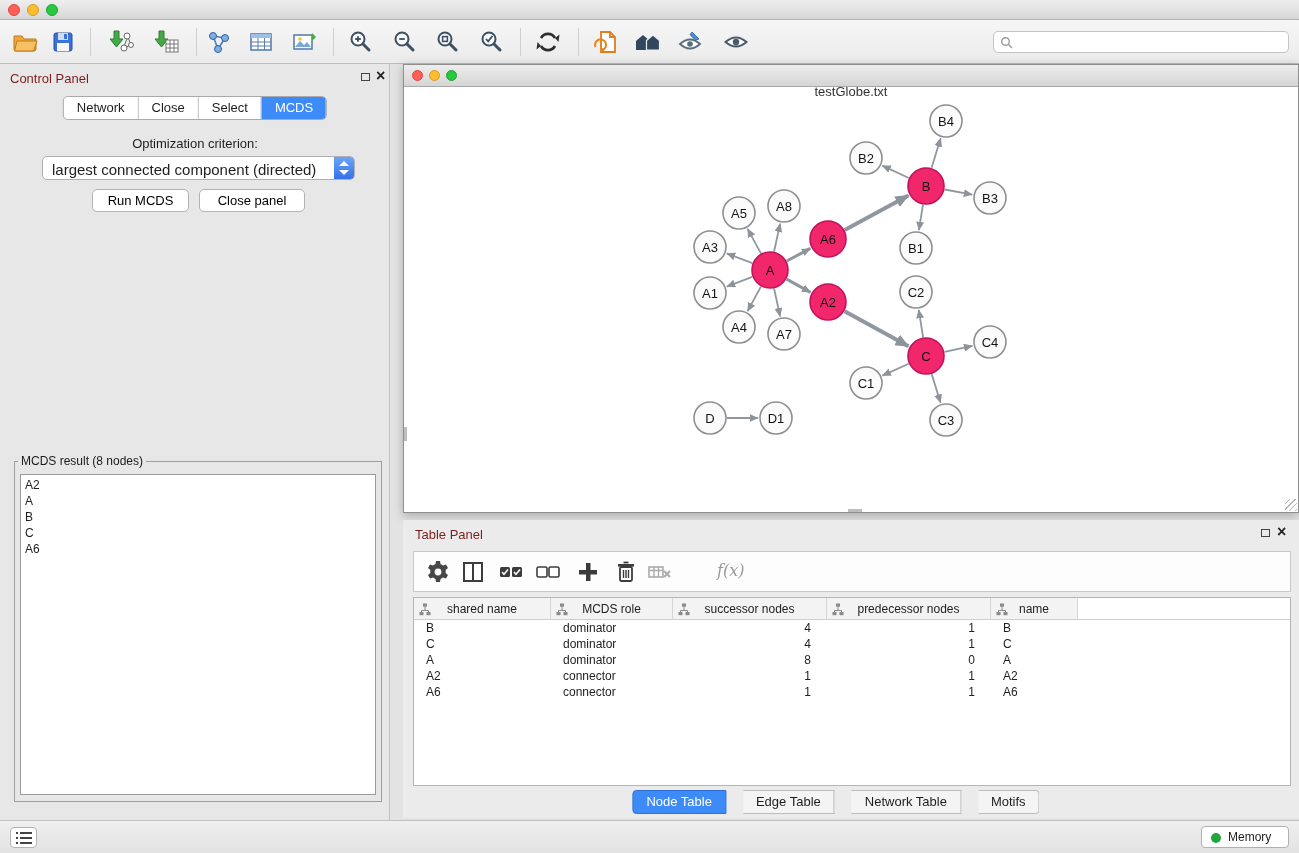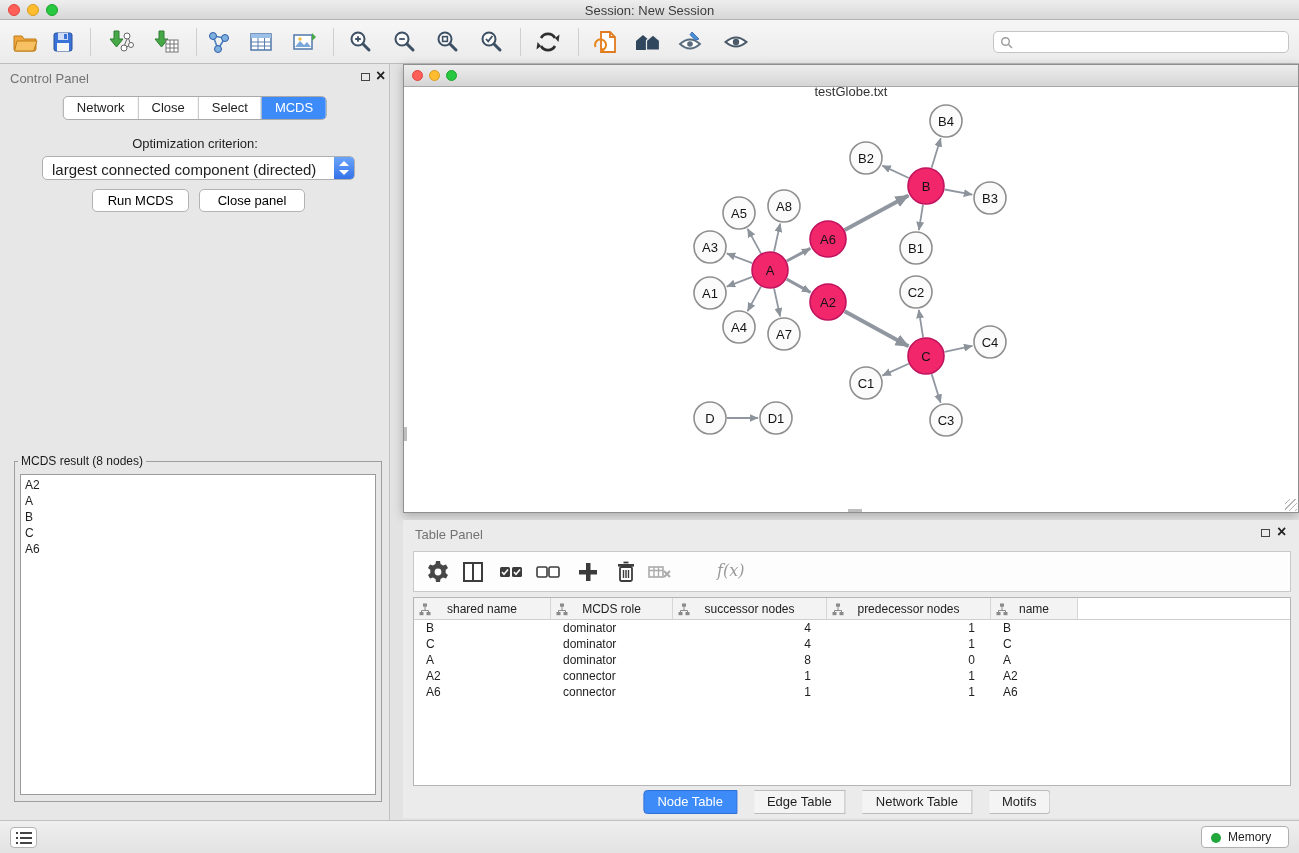--- a/index.html
+++ b/index.html
@@ -18,21 +18,21 @@
   
   .toolbar { left:0; top:20px; width:1299px; height:44px; background:linear-gradient(#f6f6f6,#ebebeb); border-bottom:1px solid #bcbcbc; }
   .tb-icon { position:absolute; top:9px; width:26px; height:26px; cursor:pointer; }
   .tb-sep { position:absolute; top:8px; width:1px; height:28px; background:#cfcfcf; }
   .searchbox { position:absolute; right:10px; top:11px; width:296px; height:22px; background:#fff; border:1px solid #c5c5c5; border-radius:5px; }
   .searchbox svg { position:absolute; left:6px; top:4px; }
   .searchbox input { position:absolute; left:24px; top:1px; width:264px; height:18px; border:none; outline:none; font-size:12px; background:transparent; }
 
   
   .control-panel { left:0; top:64px; width:390px; height:756px; background:#e7e7e7; border-right:1px solid #c2c2c2; }
-  .panel-title { position:absolute; font-size:13px; color:#737373; }
+  .panel-title { position:absolute; font-size:13px; color:#7f1d1d; }
   .win-min { position:absolute; width:9px; height:8px; border:1.5px solid #444; }
   .win-close { position:absolute; font-size:16px; font-weight:bold; color:#222; line-height:12px; cursor:pointer; }
 
   .seg-tabs { position:absolute; left:195px; top:32px; transform:translateX(-50%); display:flex; background:#fff; border:1px solid #a9a9a9; border-radius:5px; overflow:hidden; }
   .seg-tab { padding:3px 13px 4px 13px; font-size:13px; border-left:1px solid #c0c0c0; cursor:pointer; white-space:nowrap; }
   .seg-tab:first-child { border-left:none; }
   .seg-tab.selected { background:#3d8bf8; color:#fff; }
 
   .opt-label { position:absolute; left:0; top:72px; width:390px; text-align:center; font-size:13px; }
   .dropdown { position:absolute; left:42px; top:92px; width:313px; height:24px; background:#fff; border:1px solid #b0b0b0; border-radius:5px; cursor:pointer; }
@@ -74,41 +74,40 @@
   .th { position:relative; background:#f3f3f3; border-right:1px solid #d6d6d6; font-size:12px; }
   .th-icon { position:absolute; left:5px; top:5px; }
   .th-label { position:absolute; width:100%; text-align:center; top:4px; color:#222; }
   .th-filler { background:#fff; }
   .tbl-body { overflow:hidden; }
   .tbl-row { display:grid; grid-template-columns:137px 122px 154px 164px 87px 1fr; height:16px; cursor:default; }
   .td { font-size:12px; line-height:16px; white-space:nowrap; }
   .td.a-l { padding-left:12px; text-align:left; }
   .td.a-r { padding-right:16px; text-align:right; }
 
-  .table-tabs { position:absolute; left:444px; top:270px; transform:translateX(-50%); display:flex;gap:17px; }
+  .table-tabs { position:absolute; left:433px; top:270px; transform:translateX(-50%); display:flex;gap:17px; }
   .bottom-tab { padding:3px 13px 4px 13px; font-size:13px; background:#f4f4f4; border:1px solid #bcbcbc; border-left:none; cursor:pointer; white-space:nowrap; }
   .bottom-tab:first-child { border-left:1px solid #bcbcbc; border-radius:4px 0 0 4px; }
   .bottom-tab:last-child { border-radius:0 4px 4px 0; }
   .bottom-tab.selected { background:#3d8bf8; color:#fff; border-color:#2f6fd8; }
 
   
   .statusbar { left:0; top:820px; width:1299px; height:33px; background:linear-gradient(#efefef,#e2e2e2); border-top:1px solid #c0c0c0;padding-left:36px; }
   .sb-left-btn { position:absolute; left:10px; top:6px; width:27px; height:21px; background:#fff; border:1px solid #b4b4b4; border-radius:4px; cursor:pointer; }
   .memory-btn { position:absolute; right:10px; top:5px; width:88px; height:22px; background:#fff; border:1px solid #b0b0b0; border-radius:4px; cursor:pointer; }
   .memory-dot { position:absolute; left:9px; top:6px; width:10px; height:10px; border-radius:50%; background:#22a73d; }
   .memory-label { position:absolute; left:26px; top:3px; font-size:12px; }
 </style>
 </head>
 <body>
 
 <div class="abs titlebar">
   <span class="tl red"></span>
   <span class="tl yellow"></span>
   <span class="tl green"></span>
-  <div class="title-text">Session: New Session</div>
 </div>
 
 <div class="abs toolbar">
   <svg class="tb-icon" style="left:12px" viewBox="0 0 26 26">
     <path d="M2 7 h8 l2 3 h12 v10 q0 2 -2 2 H4 q-2 0 -2 -2 z" fill="#f0a63c" stroke="#bd7d15" stroke-width="1"></path>
     <path d="M5 12 h20 l-3.5 10 H2.5 z" fill="#f7c062" stroke="#bd7d15" stroke-width="1"></path>
   </svg>
   <svg class="tb-icon" style="left:50px" viewBox="0 0 26 26">
     <rect x="4" y="4" width="18" height="18" rx="2" fill="#3a72d8" stroke="#28509c"></rect>
     <rect x="8" y="4" width="10" height="7" fill="#cfdcf5"></rect>

